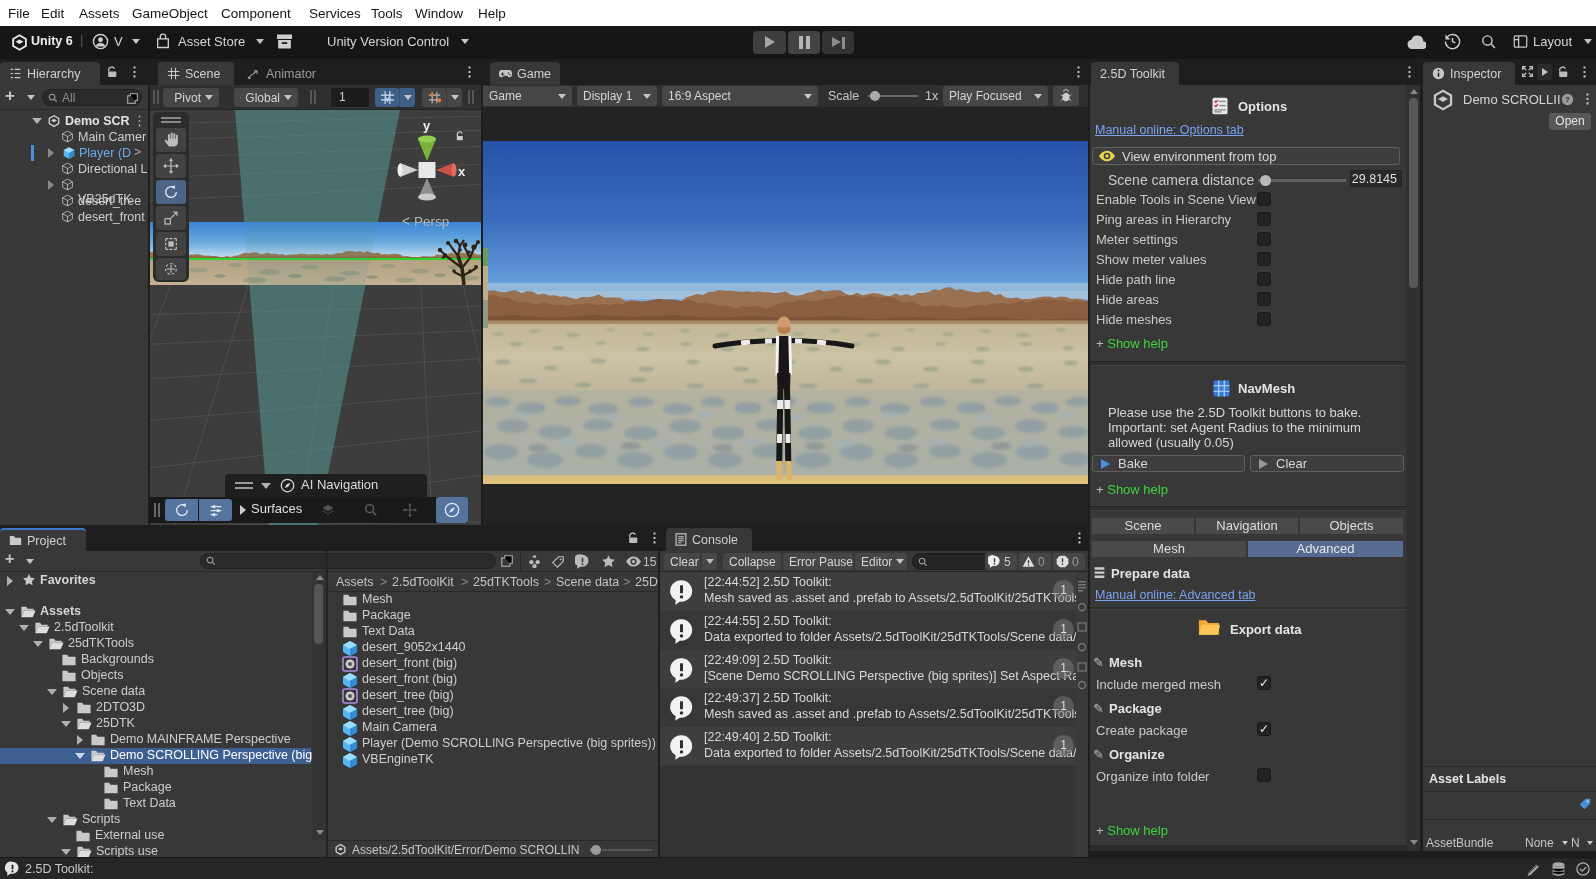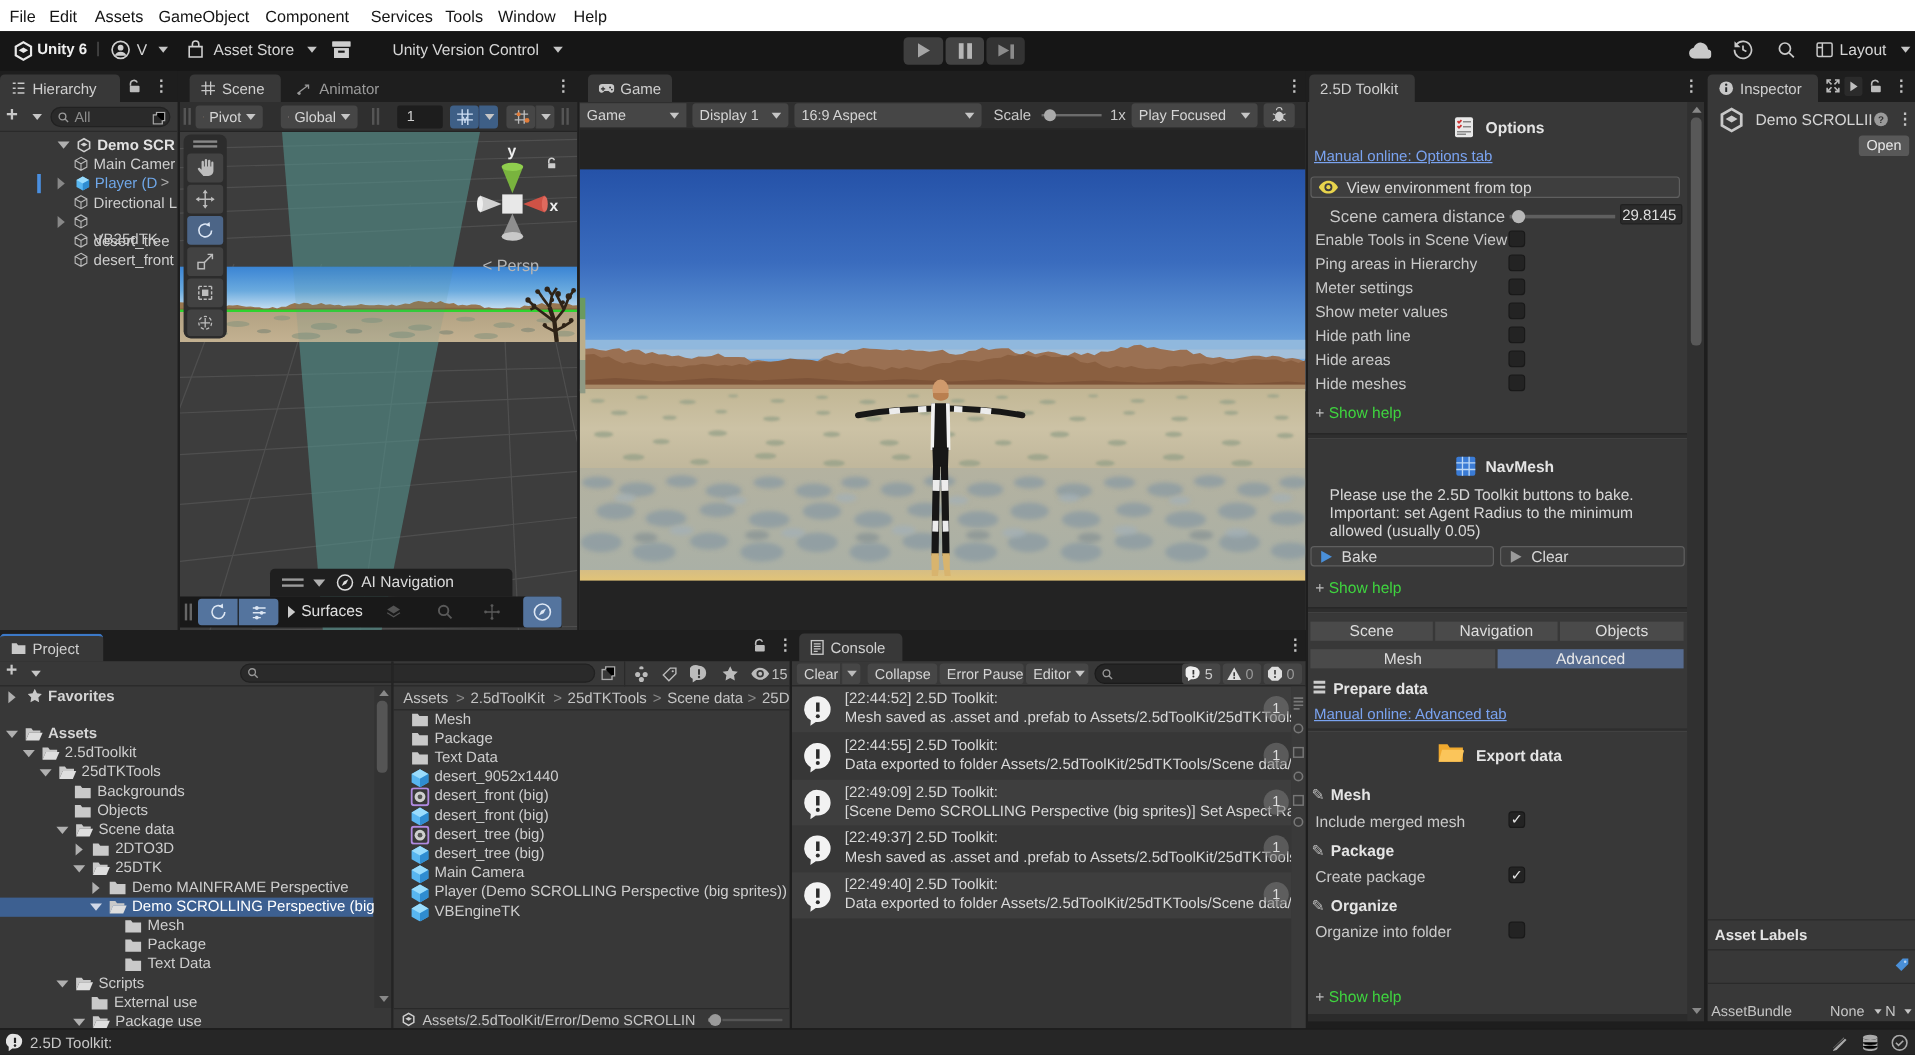--- a/index.html
+++ b/index.html
@@ -139,21 +139,21 @@
             <circle cx="6.5" cy="6.5" r="4.5" fill="none" stroke="#999" stroke-width="1.8"></circle>
             <path stroke="#999" stroke-width="1.8" d="m10 10 4 4"></path>
           </svg>
         <span class="abs" style="left:19px;top:1px;color:#8d8d8d;font-size:12px">All</span>
         <svg class="abs" style="left:84px;top:3px" width="11" height="11" viewBox="0 0 16 16">
             <rect x="1" y="4" width="11" height="11" fill="none" stroke="#aaa" stroke-width="1.6"></rect>
             <path stroke="#aaa" stroke-width="1.6" d="M5 4V1h10v10h-3"></path>
           </svg>
       </div>
     </div>
-    <div class="row" style="left:16px;top:28px;width:148px;height:16px">
+    <div class="row" style="left:0;top:28px;width:148px;height:16px">
       <span class="arr down abs" style="left:32px;top:5px"></span>
       <svg class="abs" style="left:47px;top:1px" width="14" height="14" viewBox="0 0 24 24">
           <path fill="#cfcfcf" d="M12 1.5 21.2 6.8v10.4L12 22.5 2.8 17.2V6.8Z M12 4.1 5.1 8.1v7.8l6.9 4 6.9-4V8.1Z M12 8.2l5 2.9-5 2.9-5-2.9Z"></path>
         </svg>
       <b class="abs" style="left:65px;top:1px;color:#e2e2e2;font-size:12.5px">Demo SCR</b>
       <span class="dots3 abs" style="left:133px;top:0;font-weight:normal">⋮</span>
     </div>
     <div class="row" style="left:0;top:44px;width:148px;height:16px">
       <svg class="abs" style="left:61px;top:1px" width="13" height="13" viewBox="0 0 24 24">
           <path fill="none" stroke="#b9b9b9" stroke-width="1.7" d="M12 2 21 7v10l-9 5-9-5V7Z M12 12 21 7M12 12 3 7M12 12v10"></path>
@@ -856,21 +856,21 @@
           <svg class="abs" style="left:75px;top:0" width="16" height="16" viewBox="0 0 16 17">
             <use href="#fold"></use>
           </svg>
           <span class="abs" style="left:95px;top:0">External use</span>
         </div>
       <div class="row" style="left:0;top:272px;height:16px;width:311px">
           <span class="arr down abs" style="left:61px;top:5px"></span>
           <svg class="abs" style="left:76px;top:0" width="16" height="16" viewBox="0 0 16 17">
             <use href="#fopen"></use>
           </svg>
-          <span class="abs" style="left:96px;top:0">Package use</span>
+          <span class="abs" style="left:96px;top:0">Scripts use</span>
         </div>
     </div>
 
     <div class="abs" style="left:312px;top:21px;width:14px;height:268px;background:#333">
       <div class="abs" style="left:4px;top:3px;width:0;height:0;border-left:4px solid transparent;border-right:4px solid transparent;border-bottom:5px solid #888"></div>
       <div class="abs" style="left:2px;top:12px;width:9px;height:60px;background:#555;border-radius:4px"></div>
       <div class="abs" style="left:4px;top:258px;width:0;height:0;border-left:4px solid transparent;border-right:4px solid transparent;border-top:5px solid #888"></div>
     </div>
     <div class="abs" style="left:326px;top:0;width:2px;height:306px;background:#242424"></div>
 

